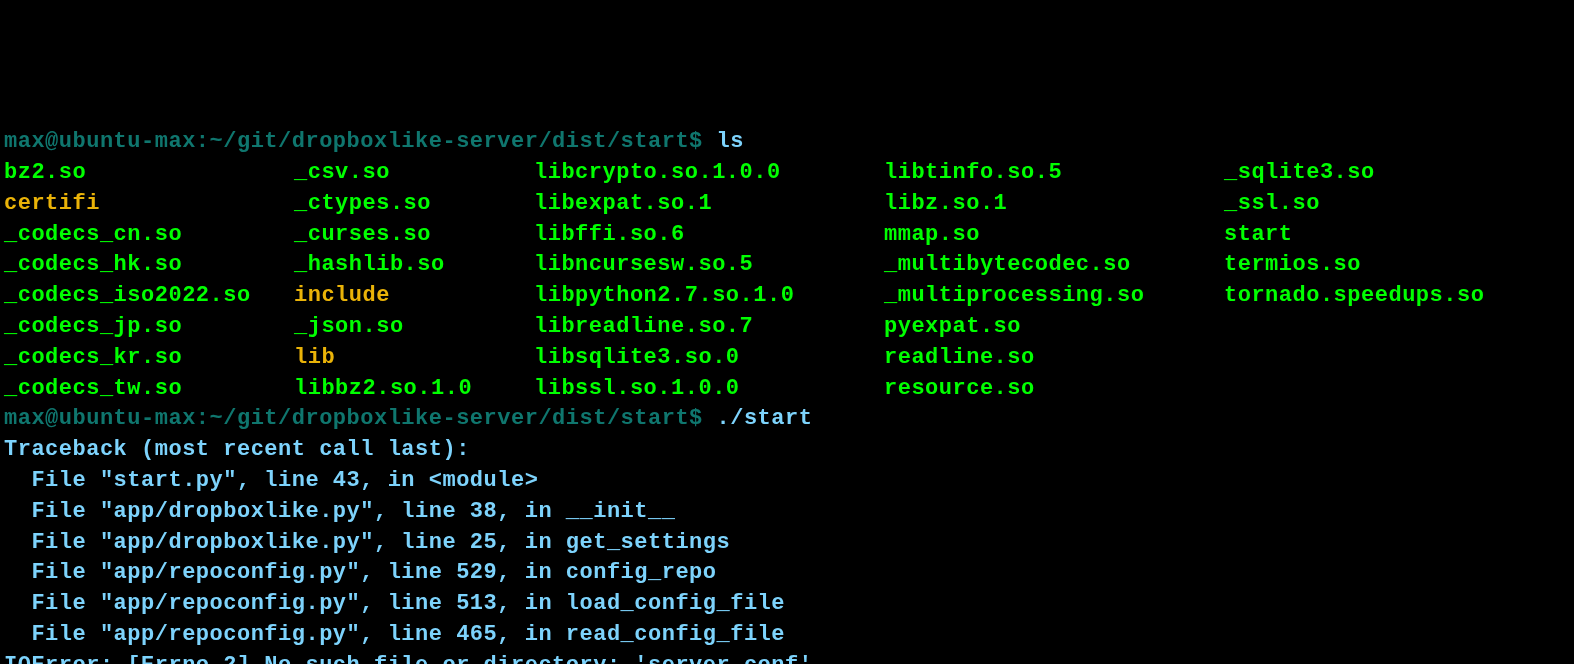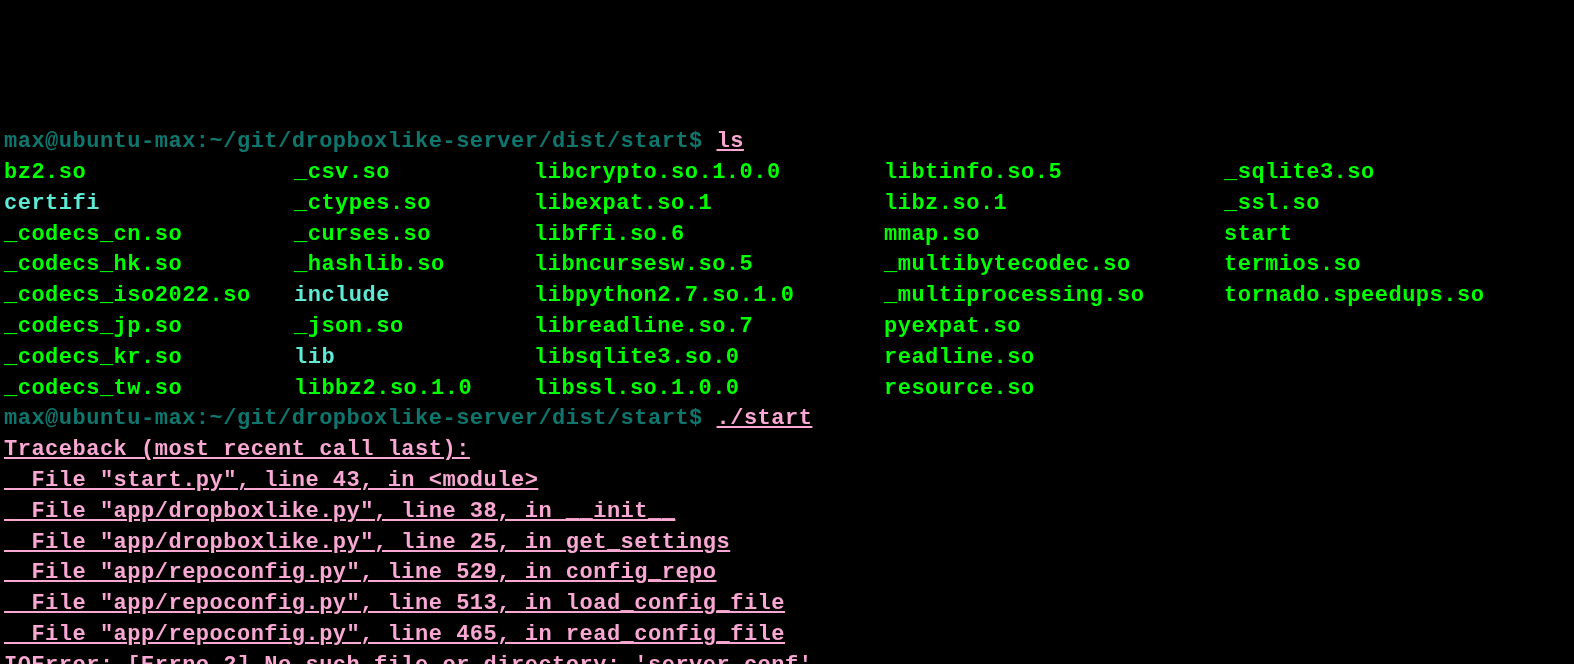--- a/index.html
+++ b/index.html
@@ -15,25 +15,24 @@
       font-weight: bold;
       line-height: 1.4;
       padding: 4px;
       white-space: pre;
       letter-spacing: 0.5px;
     }
     .green {
       color: #00ff00;
     }
     .blue {
-      color: #5eead4;
+      color: #eab308;
     }
     .white {
-      color: #f9a8d4;
-      text-decoration: underline;
+      color: #7dd3fc;
     }
     .prompt {
       color: #0f766e;
     }
     .ls-output {
       display: grid;
       grid-template-columns: 290px 240px 350px 340px auto;
       column-gap: 0;
     }
     .line {

